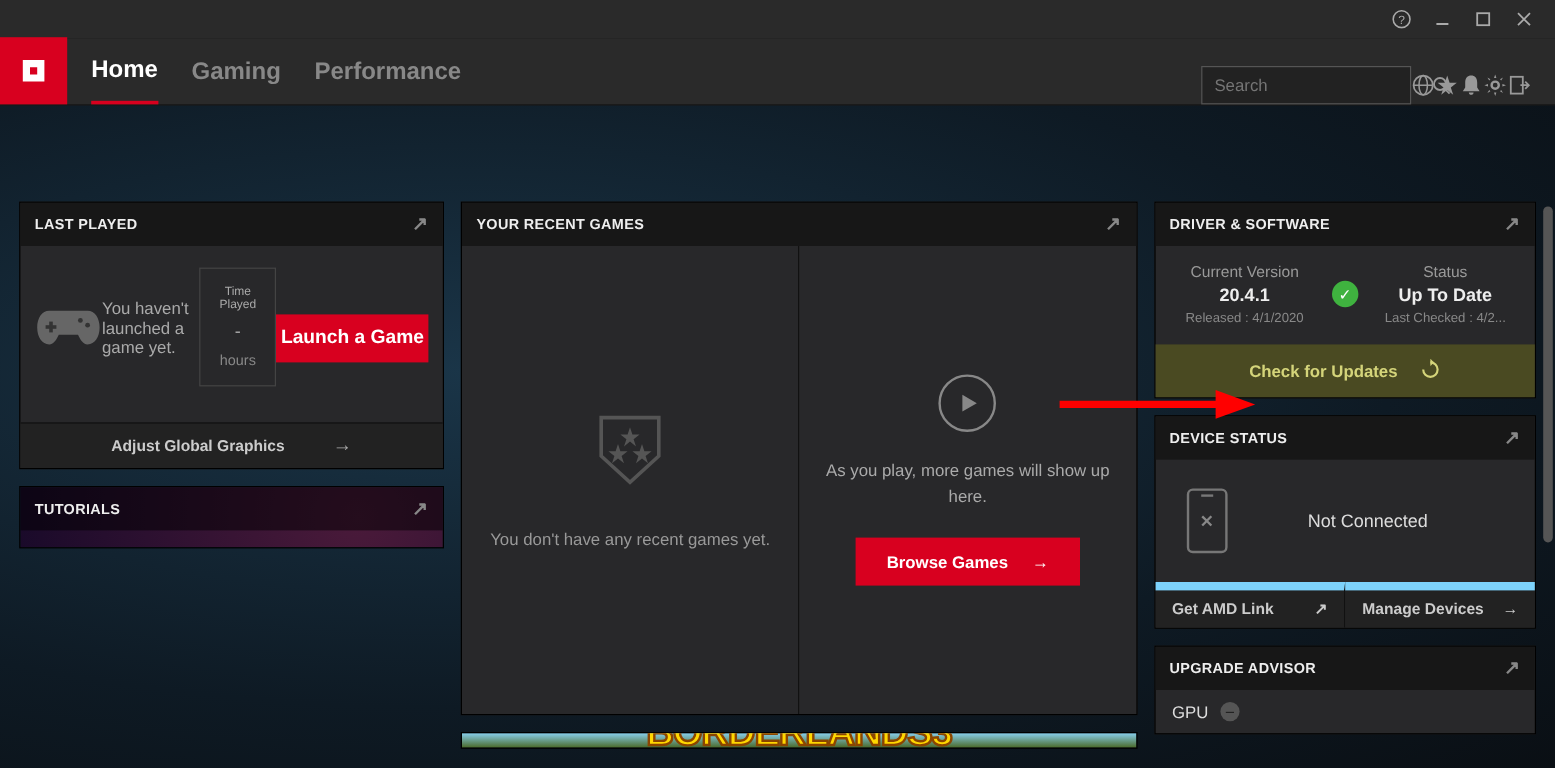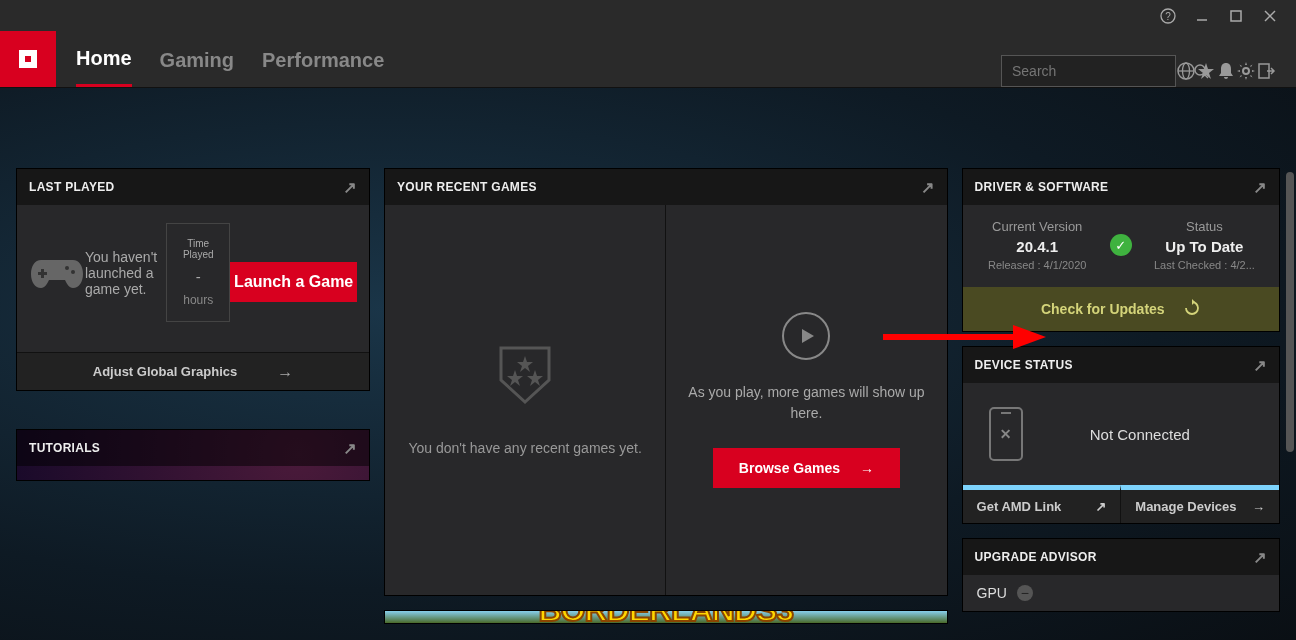--- a/index.html
+++ b/index.html
@@ -119,25 +119,25 @@
   display:flex; align-items:center; justify-content:center; gap: 18px; cursor:pointer;
 }
 
 
 .ds-body { padding: 24px 12px; display:flex; align-items:center; gap: 30px; }
 .phone-icon { width: 34px; height: 54px; border: 2px solid #777; border-radius: 5px; position:relative; margin-left: 14px; }
 .phone-icon::before { content:''; position:absolute; top:3px; left:50%; transform:translateX(-50%); width:10px; height:2px; background:#777; }
 .phone-icon .px { position:absolute; top:50%; left:50%; transform:translate(-50%,-50%); color:#888; font-size:14px; font-weight:bold; }
 .ds-text { font-size: 15px; color: #ddd; font-weight:500; flex:1; text-align:center; padding-right:40px; }
 .ds-footer { display:flex; height:38px; }
-.ds-footer-btn { flex:1; background:#222; border-top:5px solid #7dd3fc; display:flex; align-items:center; justify-content:space-between; padding: 0 14px; font-size:13px; font-weight:600; color:#ccc; cursor:pointer; }
+.ds-footer-btn { flex:1; background:#222; border-top:7px solid #7dd3fc; display:flex; align-items:center; justify-content:space-between; padding: 0 14px; font-size:13px; font-weight:600; color:#ccc; cursor:pointer; }
 .ds-footer-btn:first-child { border-right:1px solid #111; }
 
 
-.tut-card { height: 52px; position:relative; overflow:hidden; background: radial-gradient(circle at 80% 50%, #4a1a3a, #1a0a2a); margin-top: 24px; }
+.tut-card { height: 52px; position:relative; overflow:hidden; background: radial-gradient(circle at 80% 50%, #4a1a3a, #1a0a2a); }
 .tut-card .card-hdr { background: rgba(0,0,0,0.5); position:relative; z-index:1; }
 .promo { height: 52px; background: linear-gradient(180deg, #87ceeb 0%, #4a6a2a 100%); position:relative; overflow:hidden; display:flex; align-items:flex-end; justify-content:center; }
 .promo-txt { font-size: 32px; font-weight: 900; color:#ffd700; -webkit-text-stroke: 2px #8b4500; letter-spacing:-1px; transform: translateY(6px); font-family: Arial Black, sans-serif; }
 .ua-body { padding: 10px 14px; display:flex; align-items:center; gap:10px; font-size:14px; color:#ddd; }
 .ua-minus { width:16px; height:16px; background:#555; border-radius:50%; display:flex; align-items:center; justify-content:center; font-size:14px; color:#222; line-height:1; }
 
 
 .red-arrow {
   position: absolute;
   top: 322px; left: 878px;

